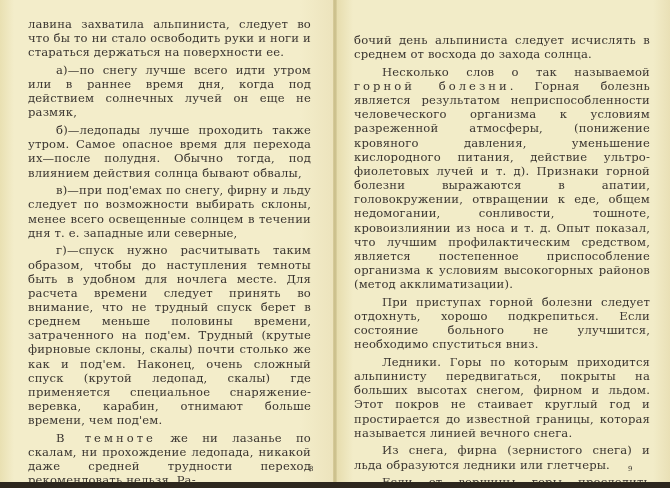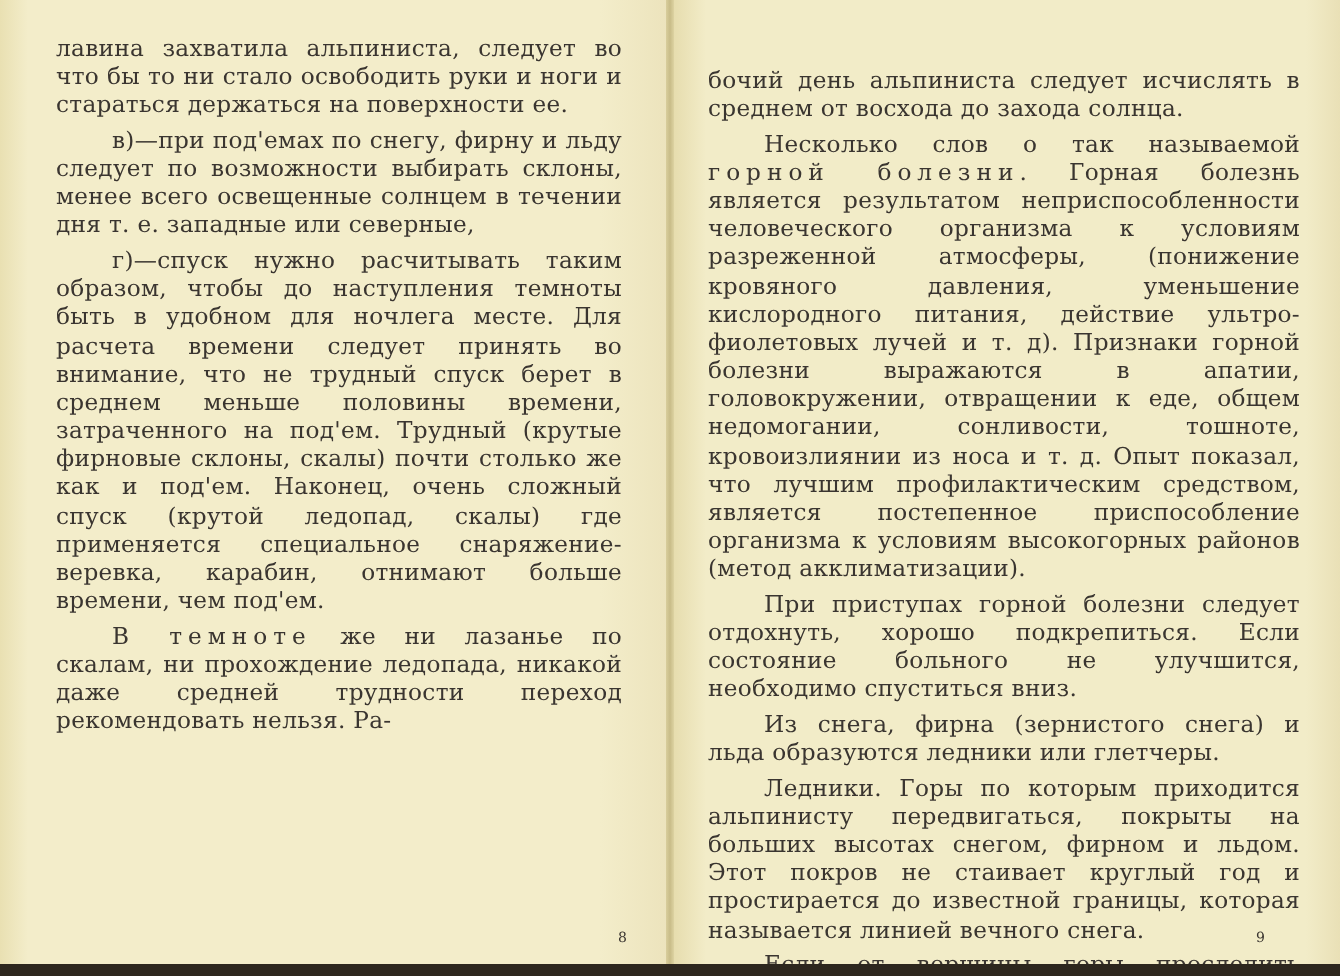--- a/index.html
+++ b/index.html
@@ -46,29 +46,31 @@
   }
   .page.left .page-number { left: 309px; top: 465px; }
   .page.right .page-number { left: 628px; top: 465px; }
 </style>
 </head>
 <body>
 
 <div class="spread">
   <div class="page left">
     <p>лавина захватила альпиниста, следует во что бы то ни стало освободить руки и ноги и стараться держаться на поверхности ее.</p>
+    <p class="indent">а)—по снегу лучше всего идти утром или в раннее время дня, когда под действием солнечных лучей он еще не размяк,</p>
+    <p class="indent">б)—ледопады лучше проходить также утром. Самое опасное время для перехода их—после полудня. Обычно тогда, под влиянием действия солнца бывают обвалы,</p>
     <p class="indent">в)—при под'емах по снегу, фирну и льду следует по возможности выбирать склоны, менее всего освещенные солнцем в течении дня т. е. западные или северные,</p>
     <p class="indent">г)—спуск нужно расчитывать таким образом, чтобы до наступления темноты быть в удобном для ночлега месте. Для расчета времени следует принять во внимание, что не трудный спуск берет в среднем меньше половины времени, затраченного на под'ем. Трудный (крутые фирновые склоны, скалы) почти столько же как и под'ем. Наконец, очень сложный спуск (крутой ледопад, скалы) где применяется специальное снаряжение-веревка, карабин, отнимают больше времени, чем под'ем.</p>
     <p class="indent"><span class="spaced">В темноте</span><span> же ни лазанье по скалам, ни прохождение ледопада, никакой даже средней трудности переход рекомендовать нельзя. Ра-</span></p>
     <span class="page-number" style="left:309px;">8</span>
   </div>
   <div class="page right">
     <p>бочий день альпиниста следует исчислять в среднем от восхода до захода солнца.</p>
     <p class="indent"><span>Несколько слов о так называемой </span><span class="spaced">горной болезни</span><span>. Горная болезнь является результатом неприспособленности человеческого организма к условиям разреженной атмосферы, (понижение кровяного давления, уменьшение кислородного питания, действие ультро-фиолетовых лучей и т. д). Признаки горной болезни выражаются в апатии, головокружении, отвращении к еде, общем недомогании, сонливости, тошноте, кровоизлиянии из носа и т. д. Опыт показал, что лучшим профилактическим средством, является постепенное приспособление организма к условиям высокогорных районов (метод акклиматизации).</span></p>
     <p class="indent">При приступах горной болезни следует отдохнуть, хорошо подкрепиться. Если состояние больного не улучшится, необходимо спуститься вниз.</p>
+    <p class="indent">Ледники. Горы по которым приходится альпинисту передвигаться, покрыты на больших высотах снегом, фирном и льдом. Этот покров не стаивает круглый год и простирается до известной границы, которая называется линией вечного снега.</p>
     <p class="indent">Из снега, фирна (зернистого снега) и льда образуются ледники или глетчеры.</p>
-    <p class="indent">Ледники. Горы по которым приходится альпинисту передвигаться, покрыты на больших высотах снегом, фирном и льдом. Этот покров не стаивает круглый год и простирается до известной границы, которая называется линией вечного снега.</p>
     <p class="indent"><span>Если от вершины горы проследить снеголедовой покров до конца ледника, то можно заметить, что в верхних частях горы скопляется</span> </p>
     <span class="page-number" style="left:293px;">9</span>
   </div>
   <div class="gutter"></div>
 </div>
 <div class="bottom-edge"></div>
 
 </body></html>

